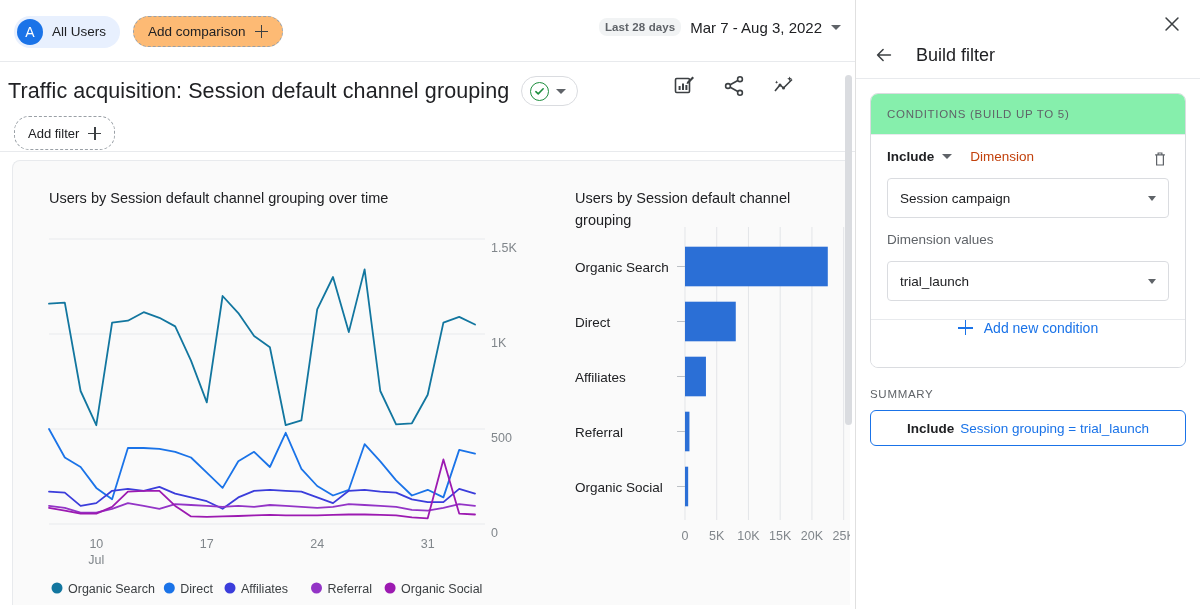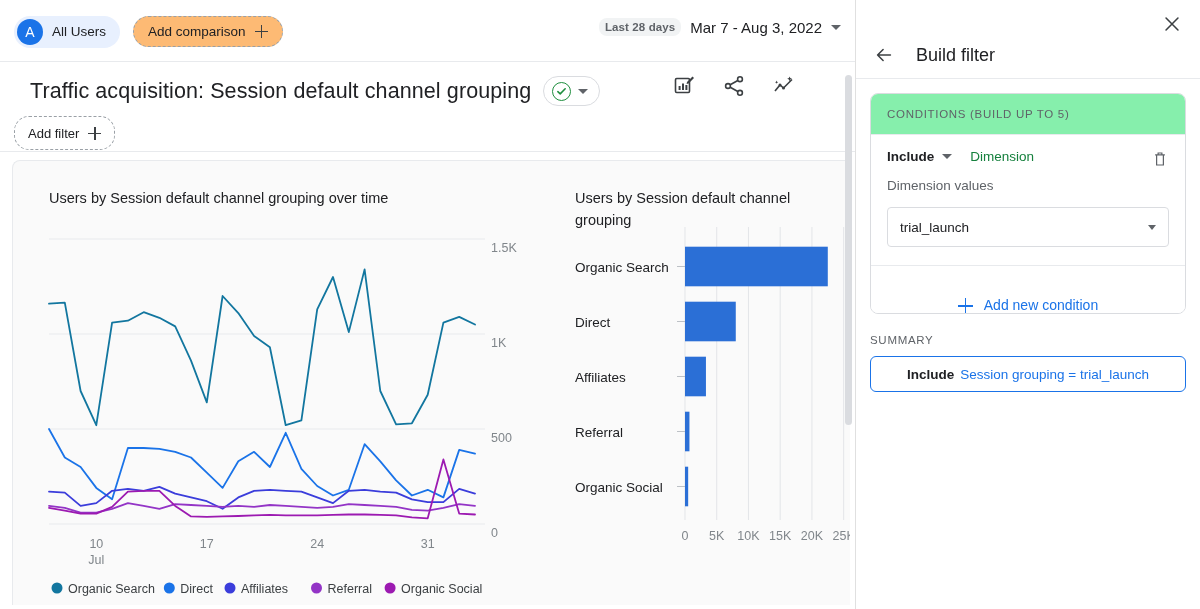--- a/index.html
+++ b/index.html
@@ -47,21 +47,21 @@
   }
   .lastdays {
     background: #f1f3f4; color: #5f6368; font-size: 11.5px;
     padding: 3px 6px; border-radius: 8px; letter-spacing: .1px; font-weight: 700;
   }
   .daterange-text { font-size: 15px; color: #202124; }
   .caret { width: 0; height: 0; border-left: 5px solid transparent; border-right: 5px solid transparent; border-top: 5px solid #5f6368; }
 
   .divider-h { position: absolute; left: 0; right: 0; height: 1px; background: #e8eaed; }
 
-  .titlerow { display: flex; align-items: center; padding: 13px 14px 0 30px; position: relative; }
+  .titlerow { display: flex; align-items: center; padding: 13px 14px 0 8px; position: relative; }
   .page-title { font-size: 21.5px; color: #202124; font-weight: 400; letter-spacing: .1px; }
   .check-chip {
     margin-left: 12px; height: 30px; display: flex; align-items: center; gap: 7px;
     border: 1px solid #dadce0; border-radius: 16px; padding: 0 11px 0 8px; cursor: pointer;
   }
   .check-circle {
     width: 19px; height: 19px; border-radius: 50%; border: 1.8px solid #1e8e3e;
     display: flex; align-items: center; justify-content: center;
   }
   .check-circle svg { display: block; }
@@ -105,36 +105,36 @@
 
   .cond-card { border: 1px solid #dadce0; border-radius: 8px; overflow: hidden; background:#fff; }
   .cond-head {
     padding: 14px 16px; font-size: 11.5px; letter-spacing: .7px;
     color: #5f6368; border-bottom: 1px solid #e8eaed; background:#86efac;
   }
   .cond-body { padding: 14px 16px 18px 16px; position: relative; }
   .cond-toprow { display: flex; align-items: center; gap: 10px; position: relative; }
   .include-sel { display:flex; align-items:center; gap:8px; cursor:pointer; }
   .include-label { font-size: 13.5px; color: #202124; font-weight: 700; }
-  .dimension-label { font-size: 13.5px; color: #15803d; margin-left: 8px; }
+  .dimension-label { font-size: 13.5px; color: #c2410c; margin-left: 8px; }
   .trash { position: absolute; right: 0; top: 1px; cursor: pointer; }
 
   .select-box {
     margin-top: 14px; height: 40px; border: 1px solid #dadce0; border-radius: 4px;
     display: flex; align-items: center; padding: 0 12px; position: relative;
     font-size: 13.5px; color: #202124; background: #fff; cursor: pointer;
   }
   .select-box .caret-sm {
     position: absolute; right: 12px; width: 0; height: 0;
     border-left: 4.5px solid transparent; border-right: 4.5px solid transparent; border-top: 5px solid #5f6368;
   }
   .field-label { margin-top: 14px; font-size: 13.5px; color: #5f6368; }
 
   .add-cond {
-    border-top: 1px solid #e8eaed; height: 48px; display: flex; align-items: flex-end;
+    border-top: 1px solid #e8eaed; height: 48px; display: flex; align-items: flex-start;
     justify-content: center; gap: 11px; color: #1a73e8; font-size: 14px;
     cursor: pointer; background: #fff;
   }
   .plus-blue { position: relative; width: 15px; height: 15px; display:inline-block; }
   .plus-blue::before, .plus-blue::after { content:""; position:absolute; background:#1a73e8; }
   .plus-blue::before { left:0; top:7px; width:15px; height:1.7px; }
   .plus-blue::after { top:0; left:7px; height:15px; width:1.7px; }
 
   .summary-label { margin-top: 20px; font-size: 11.5px; letter-spacing: .7px; color: #5f6368; }
   .summary-chip {
@@ -317,20 +317,24 @@
               <span class="caret"></span>
             </span>
             <span class="dimension-label">Dimension</span>
             <span class="trash">
               <svg width="18" height="18" viewBox="0 0 24 24" fill="none" stroke="#5f6368" stroke-width="1.6">
                 <path d="M5.5 6.5 h13 M7.5 6.5 V20 h9 V6.5 M9.5 6.5 V4 h5 v2.5"></path>
               </svg>
             </span>
           </div>
 
+          <div class="select-box">
+            <span>Session campaign</span>
+            <span class="caret-sm"></span>
+          </div>
 
           <div class="field-label">Dimension values</div>
 
           <div class="select-box">
             <span>trial_launch</span>
             <span class="caret-sm"></span>
           </div>
         </div>
         <div class="add-cond">
           <span class="plus-blue"></span>

